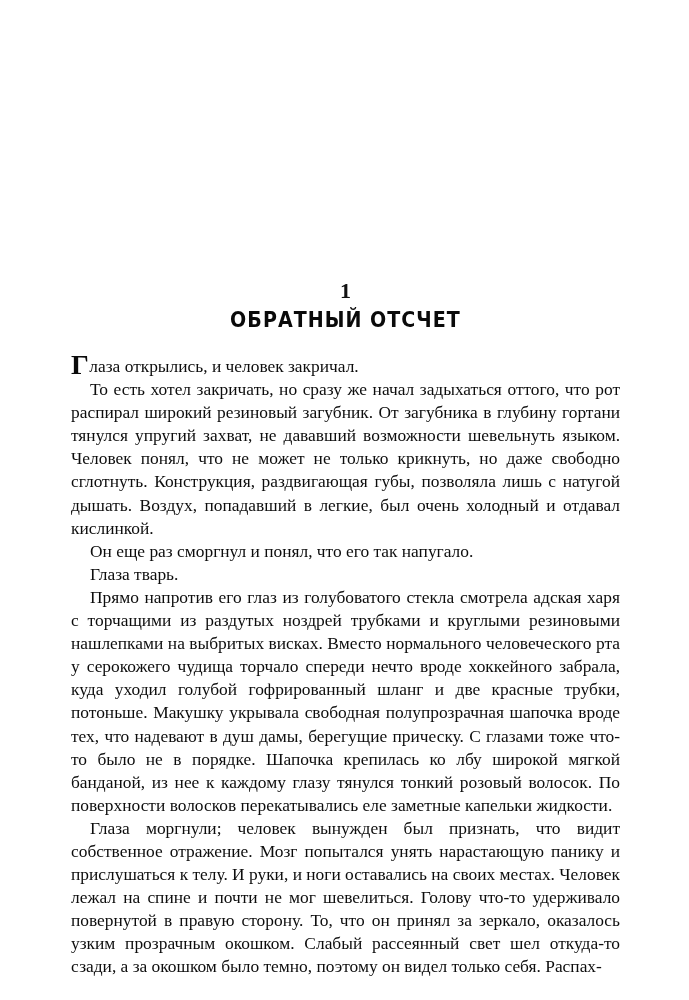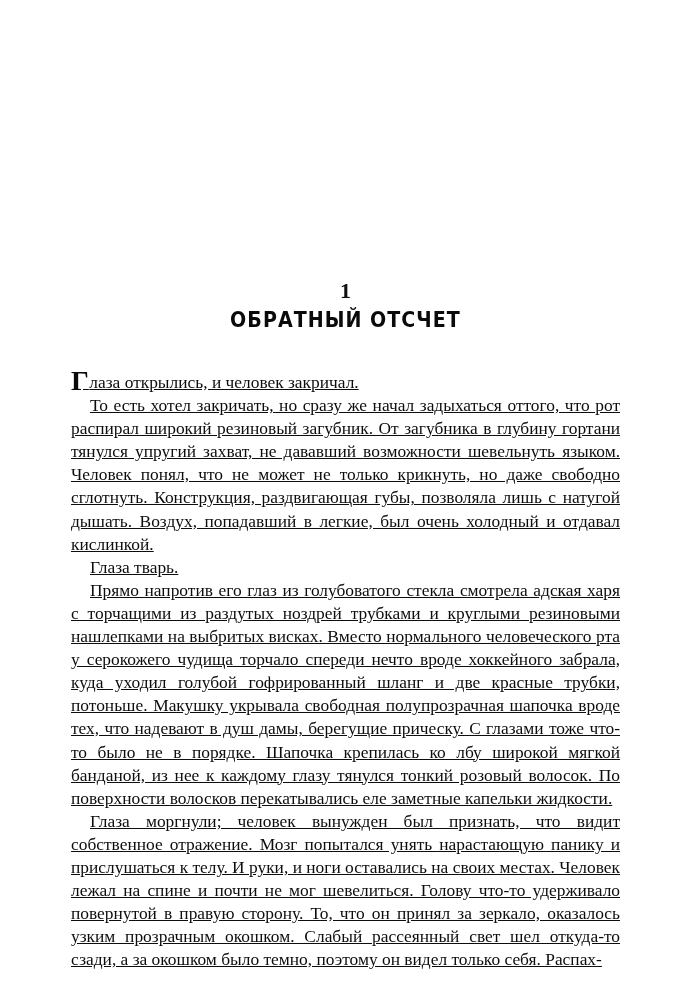--- a/index.html
+++ b/index.html
@@ -45,29 +45,28 @@
     color: #0a0a0a;
     margin: 0;
     letter-spacing: 1.1px;
     transform: scaleX(0.93);
     transform-origin: center center;
     white-space: nowrap;
   }
 
   
   .body-copy {
-    margin-top: 34px;
+    margin-top: 18px;
     font-family: "Liberation Serif", "DejaVu Serif", serif;
     font-size: 17.4px;
     line-height: 23.1px;
     color: #0d0d0d;
     text-align: justify;
     text-justify: inter-word;
     hyphens: manual;
-    text-decoration: underline;
     -webkit-hyphens: manual;
   }
 
   .body-copy p {
     margin: 0;
     text-indent: 19px;
     text-align: justify;
   }
 
   .body-copy p.first {
@@ -93,19 +92,20 @@
 <div class="page">
   <div class="text-block">
 
     <div class="chapter-number">1</div>
 
     <h1 class="chapter-title">ОБРАТНЫЙ ОТСЧЕТ</h1>
 
     <div class="body-copy">
         <p class="first"><span class="dropcap">Г</span><span>лаза открылись, и человек закричал.</span></p>
         <p>То есть хотел закричать, но сразу же начал задыхаться оттого, что рот распирал широкий резиновый загубник. От загубника в глубину гортани тянулся упругий захват, не дававший возможности шевельнуть языком. Человек понял, что не может не только крикнуть, но даже свободно сглотнуть. Конструкция, раздвигающая губы, позволяла лишь с натугой дышать. Воздух, попадавший в легкие, был очень холодный и отдавал кислинкой.</p>
+        <p>Он еще раз сморгнул и понял, что его так напугало.</p>
         <p>Глаза тварь.</p>
         <p>Прямо напротив его глаз из голубоватого стекла смотрела адская харя с торчащими из раздутых ноздрей трубками и круглыми резиновыми нашлепками на выбритых висках. Вместо нормального человеческого рта у серокожего чудища торчало спереди нечто вроде хоккейного забрала, куда уходил голубой гофрированный шланг и две красные трубки, потоньше. Макушку укрывала свободная полупрозрачная шапочка вроде тех, что надевают в душ дамы, берегущие прическу. С глазами тоже что-то было не в порядке. Шапочка крепилась ко лбу широкой мягкой банданой, из нее к каждому глазу тянулся тонкий розовый волосок. По поверхности волосков перекатывались еле заметные капельки жидкости.</p>
         <p>Глаза моргнули; человек вынужден был признать, что видит собственное отражение. Мозг попытался унять нарастающую панику и прислушаться к телу. И руки, и ноги оставались на своих местах. Человек лежал на спине и почти не мог шевелиться. Голову что-то удерживало повернутой в правую сторону. То, что он принял за зеркало, оказалось узким прозрачным окошком. Слабый рассеянный свет шел откуда-то сзади, а за окошком было темно, поэтому он видел только себя. Распах-</p>
       </div>
 
   </div>
 </div>
 
 </body></html>

